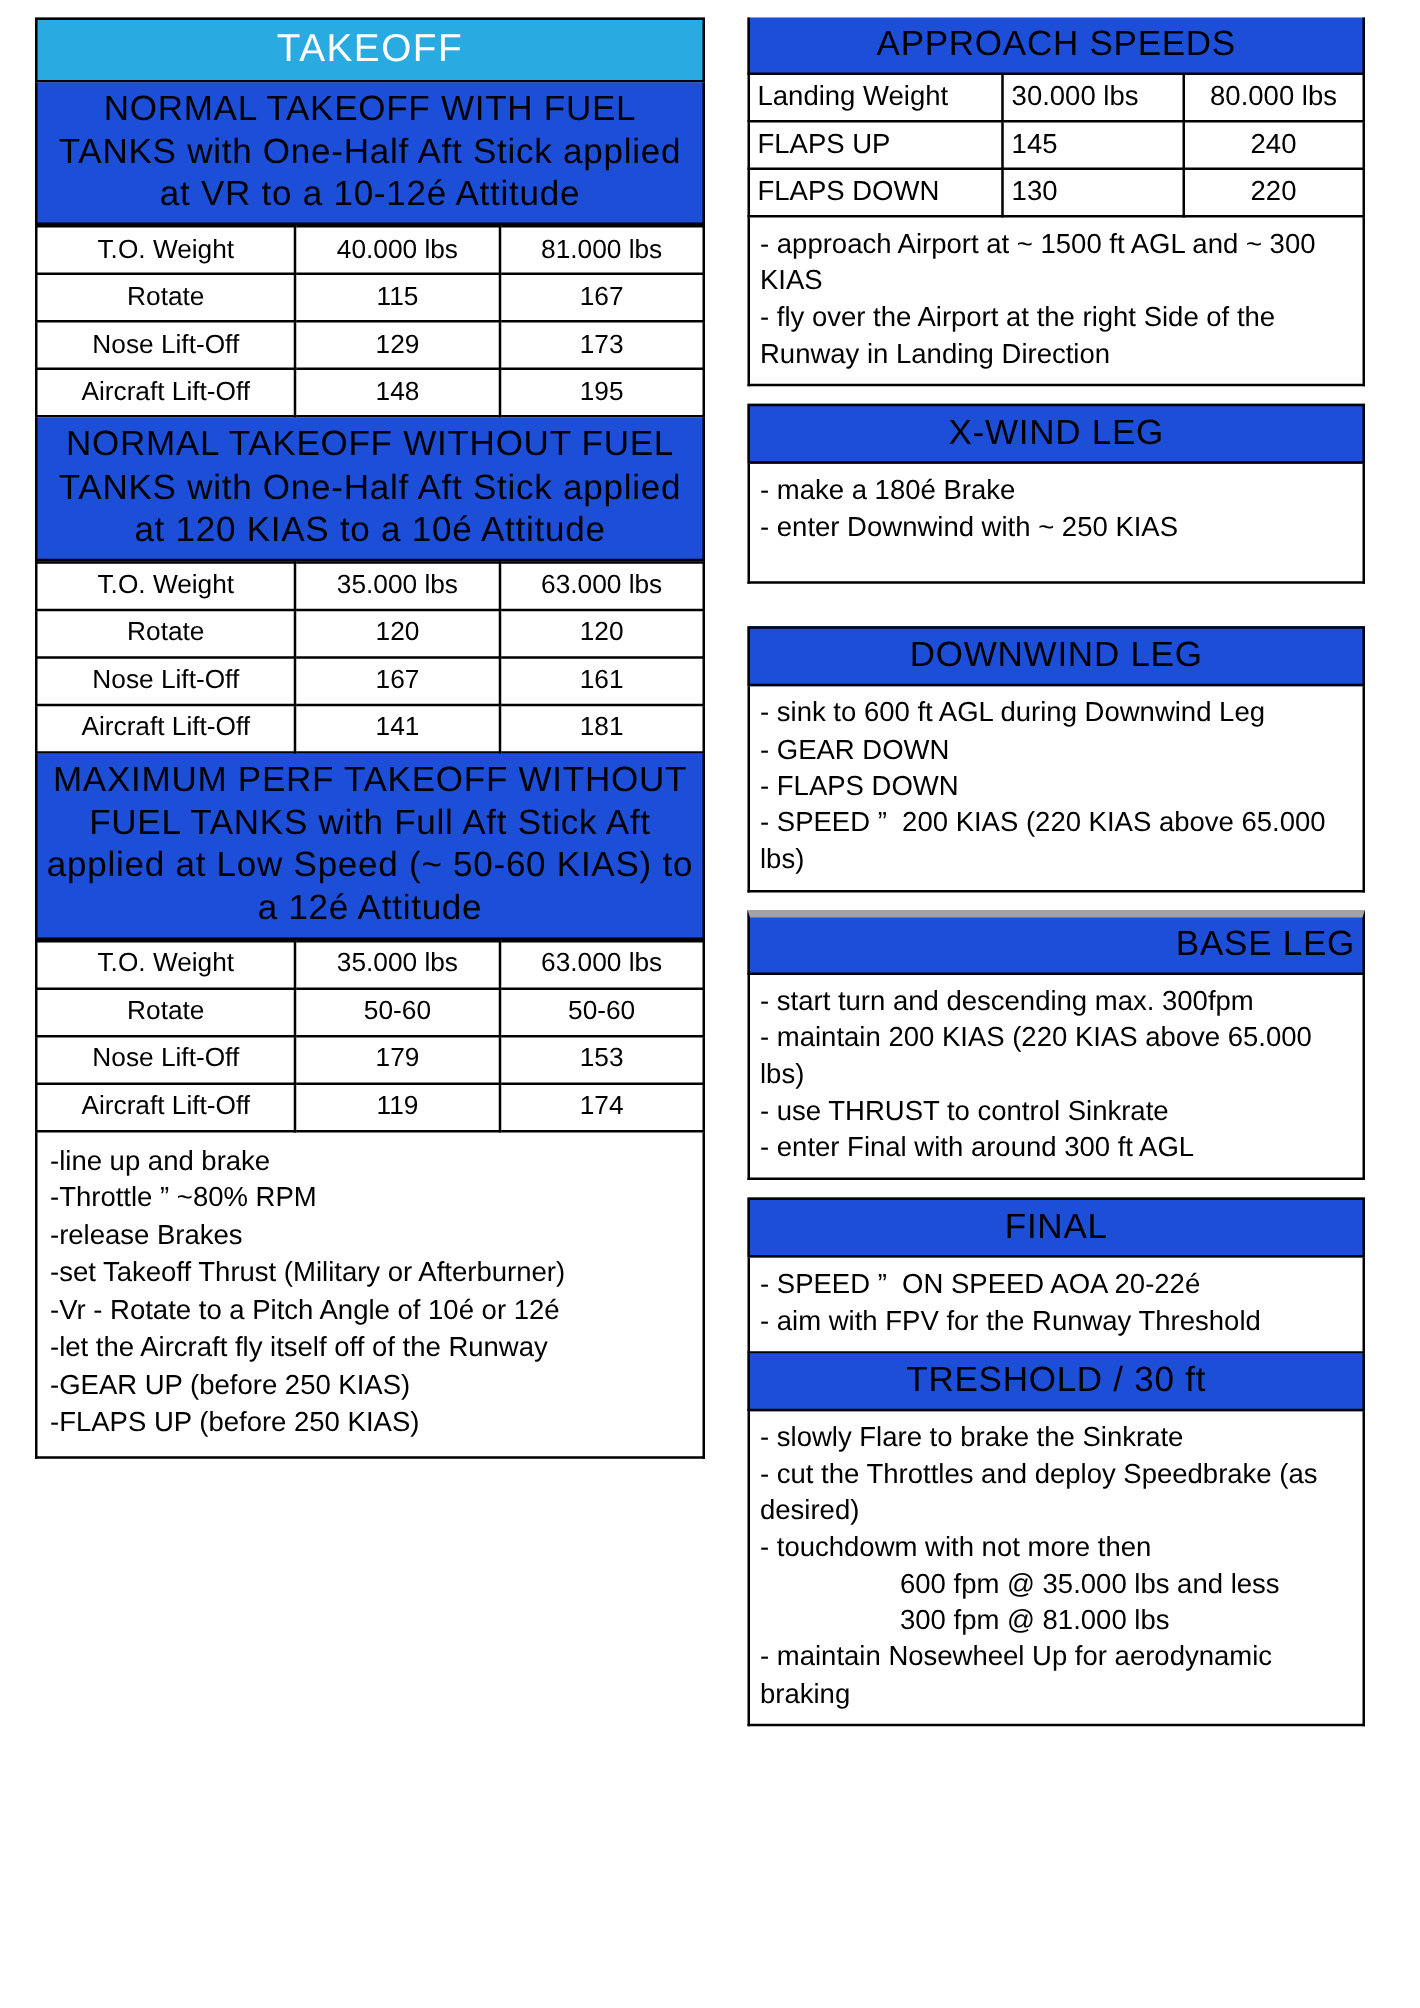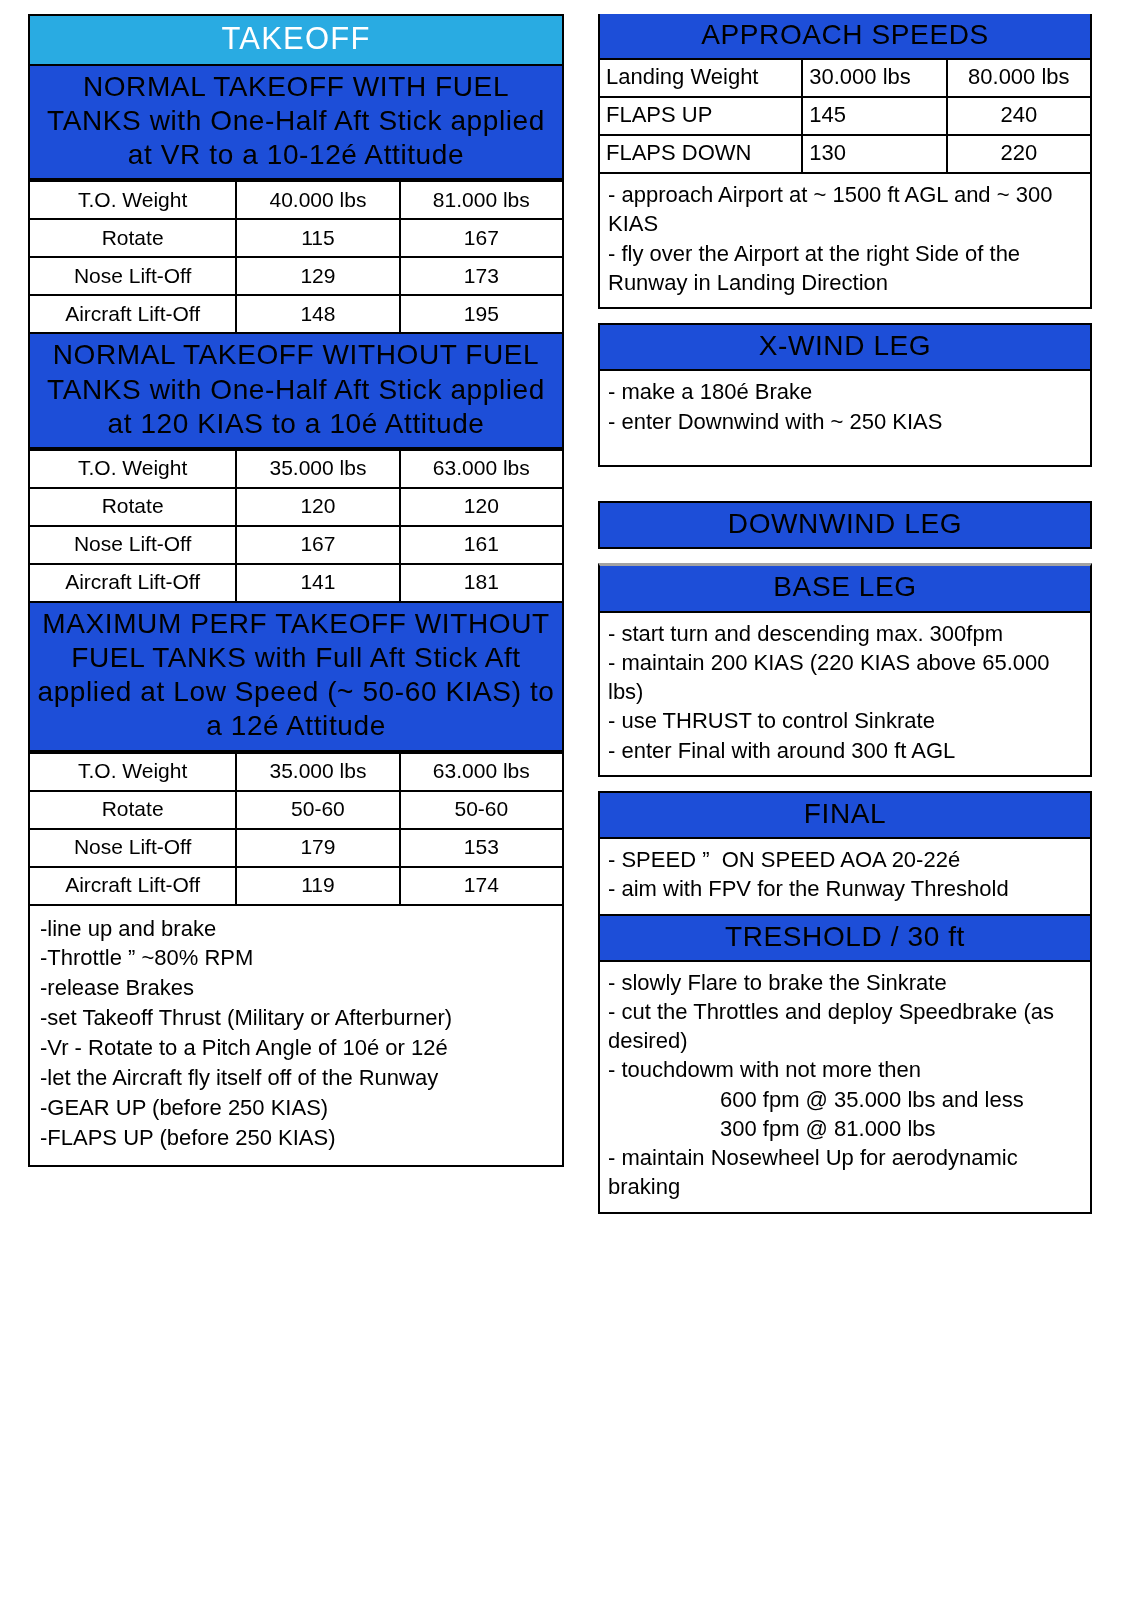--- a/index.html
+++ b/index.html
@@ -255,24 +255,30 @@
 
     <div class="hdr-tan first" style="border-top:2px solid #000;">X-WIND LEG</div>
     <div class="notes" style="min-height:96px;">
       <div>- make a 180é Brake</div>
       <div>- enter Downwind with ~ 250 KIAS</div>
     </div>
 
     <div class="spacer-gap"></div>
 
     <div class="hdr-tan first" style="border-top:2px solid #000;margin-top:20px;">DOWNWIND LEG</div>
+    <div class="notes">
+      <div>- sink to 600 ft AGL during Downwind Leg</div>
+      <div>- GEAR DOWN</div>
+      <div>- FLAPS DOWN</div>
+      <div>- SPEED ”  200 KIAS (220 KIAS above 65.000 lbs)</div>
+    </div>
 
     <div class="spacer-gap"></div>
 
-    <div class="hdr-tan first" style="border-top:3px solid #a3a3a3;">BASE LEG</div>
+    <div class="hdr-tan first" style="border-top:6px solid #a3a3a3;text-align:right;">BASE LEG</div>
     <div class="notes">
       <div>- start turn and descending max. 300fpm</div>
       <div>- maintain 200 KIAS (220 KIAS above 65.000 lbs)</div>
       <div>- use THRUST to control Sinkrate</div>
       <div>- enter Final with around 300 ft AGL</div>
     </div>
 
     <div class="spacer-gap"></div>
 
     <div class="hdr-tan first" style="border-top:2px solid #000;">FINAL</div>

